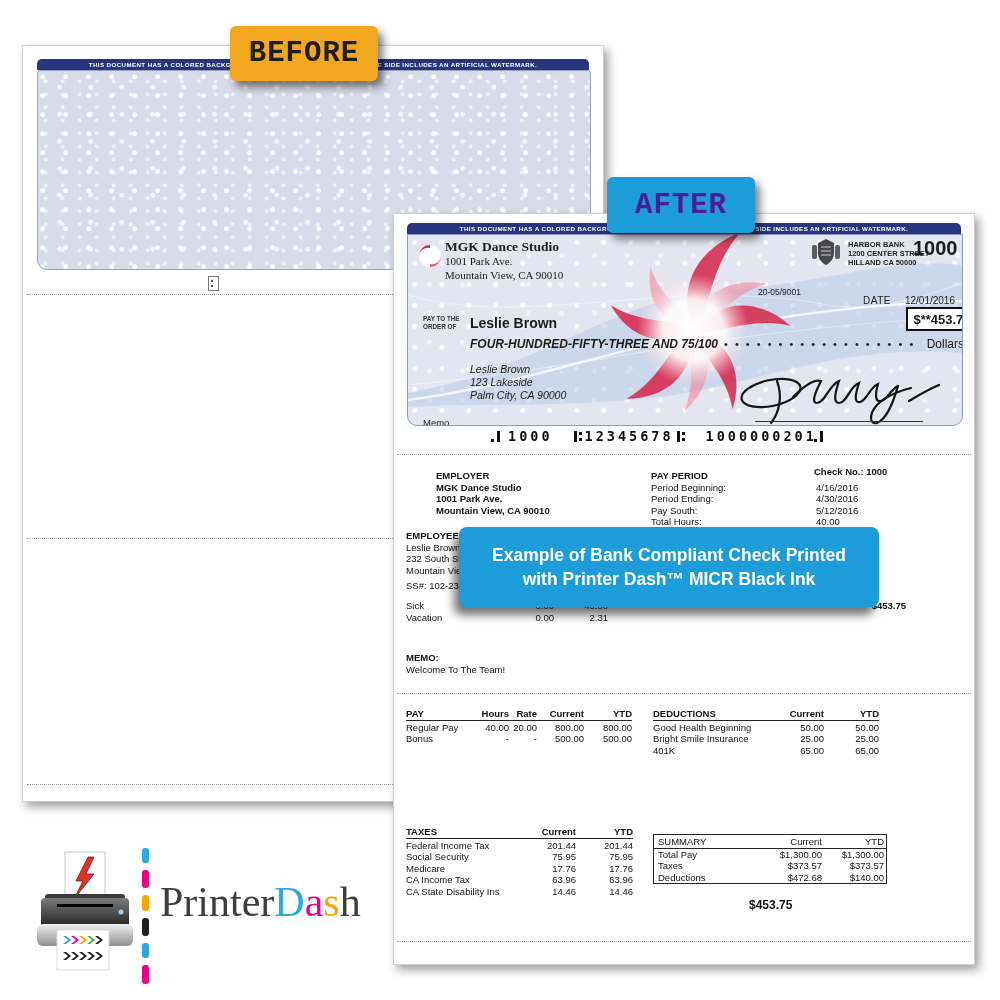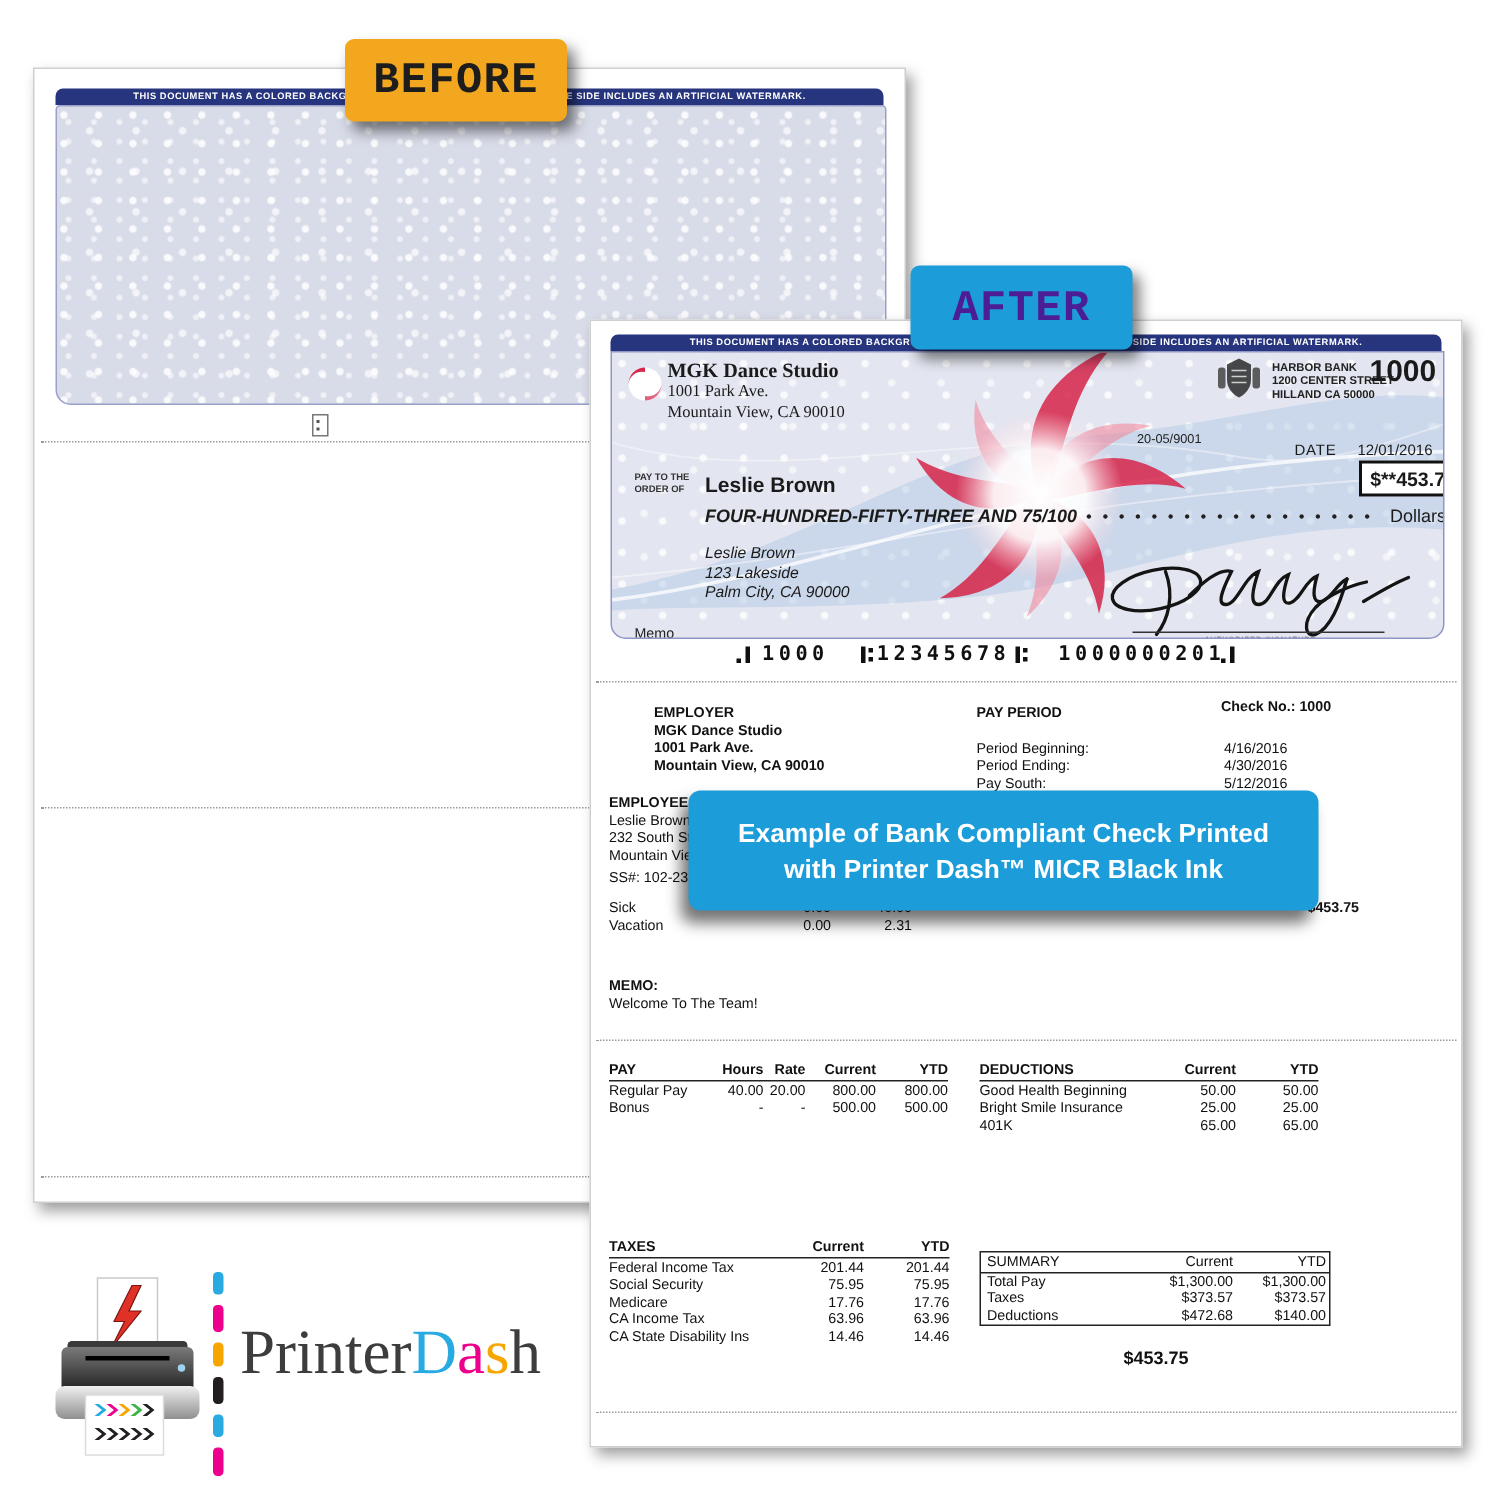--- a/index.html
+++ b/index.html
@@ -236,21 +236,21 @@
 
     <div class="stub abs" style="left:0;top:256px;margin-left:42px;">
       <div class="b">EMPLOYER</div>
       <div class="b">MGK Dance Studio</div>
       <div class="b">1001 Park Ave.</div>
       <div class="b">Mountain View, CA 90010</div>
     </div>
 
     <div class="stub abs" style="left:257px;top:256px;width:240px;">
       <div class="b">PAY PERIOD</div>
-      <div style="display:grid;grid-template-columns:165px 75px;margin-top:12px;">
+      <div style="display:grid;grid-template-columns:165px 75px;">
         <span>Period Beginning:</span>
           <span>4/16/2016</span>
         <span>Period Ending:</span>
           <span>4/30/2016</span>
         <span>Pay South:</span>
           <span>5/12/2016</span>
         <span>Total Hours:</span>
           <span>40.00</span>
       </div>
     </div>

